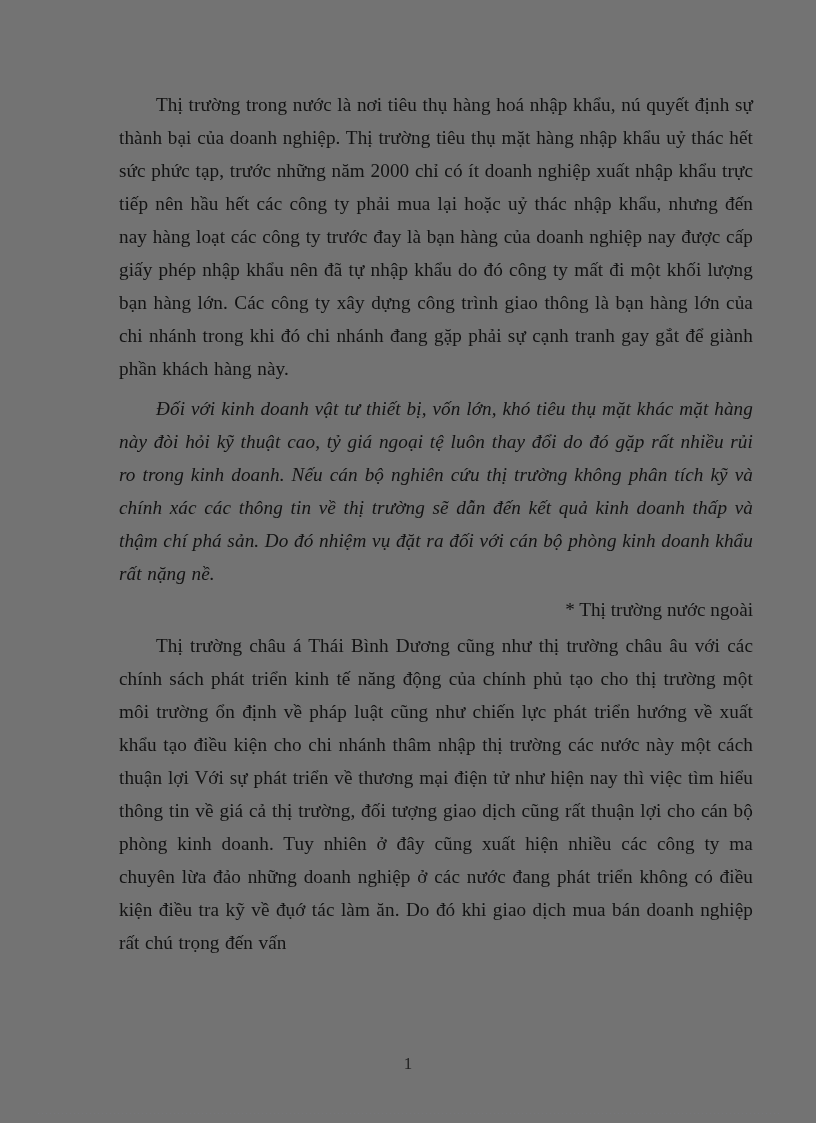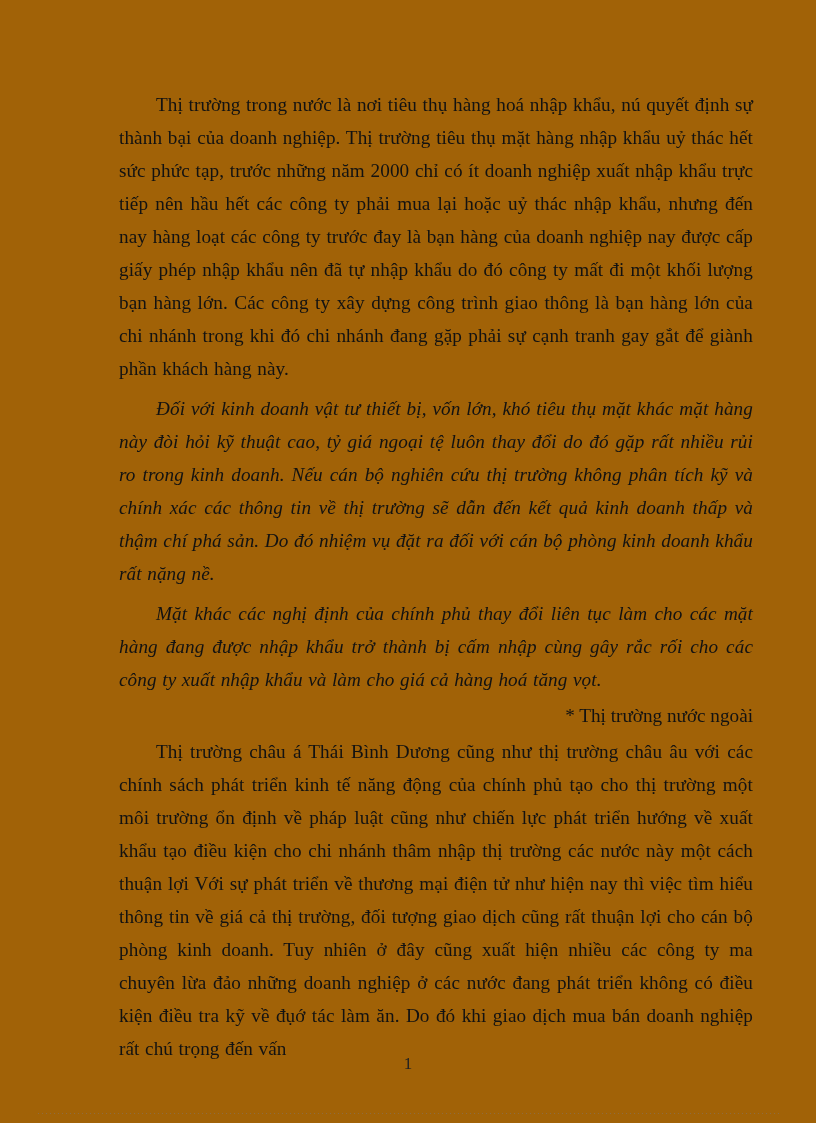--- a/index.html
+++ b/index.html
@@ -10,21 +10,21 @@
   }
   body {
     font-family: "Liberation Serif", "DejaVu Serif", serif;
     color: #000000;
   }
   .page {
     position: relative;
     width: 816px;
     height: 1123px;
     margin: 0 auto;
-    background: #a16207;
+    background: #737373;
     overflow: hidden;
     box-sizing: border-box;
   }
   .content {
     position: absolute;
     left: 119px;
     top: 88px;
     width: 634px;
   }
   p.para {
@@ -79,21 +79,20 @@
 <body>
 
 <div class="page">
 
   <div class="content">
 
     <p class="para">Thị trường trong nước là nơi tiêu thụ hàng hoá nhập khẩu, nú quyết định sự thành bại của doanh nghiệp. Thị trường tiêu thụ mặt hàng nhập khẩu uỷ thác hết sức phức tạp, trước những năm 2000 chỉ có ít doanh nghiệp xuất nhập khẩu trực tiếp nên hầu hết các công ty phải mua lại hoặc uỷ thác nhập khẩu, nhưng đến nay hàng loạt các công ty trước đay là bạn hàng của doanh nghiệp nay được cấp giấy phép nhập khẩu nên đã tự nhập khẩu do đó công ty mất đi một khối lượng bạn hàng lớn. Các công ty xây dựng công trình giao thông là bạn hàng lớn của chi nhánh trong khi đó chi nhánh đang gặp phải sự cạnh tranh gay gắt để giành phần khách hàng này.</p>
 
     <p class="para spaced">Đối với kinh doanh vật tư thiết bị, vốn lớn, khó tiêu thụ mặt khác mặt hàng này đòi hỏi kỹ thuật cao, tỷ giá ngoại tệ luôn thay đổi do đó gặp rất nhiều rủi ro trong kinh doanh. Nếu cán bộ nghiên cứu thị trường không phân tích kỹ và chính xác các thông tin về thị trường sẽ dẫn đến kết quả kinh doanh thấp và thậm chí phá sản. Do đó nhiệm vụ đặt ra đối với cán bộ phòng kinh doanh khẩu rất nặng nề.</p>
 
-    <p class="para spaced">Mặt khác các nghị định của chính phủ thay đổi liên tục làm cho các mặt hàng đang được nhập khẩu trở thành bị cấm nhập cùng gây rắc rối cho các công ty xuất nhập khẩu và làm cho giá cả hàng hoá tăng vọt.</p>
 
     <p class="heading">* Thị trường nước ngoài</p>
 
     <p class="para">Thị trường châu á Thái Bình Dương cũng như thị trường châu âu với các chính sách phát triển kinh tế năng động của chính phủ tạo cho thị trường một môi trường ổn định về pháp luật cũng như chiến lực phát triển hướng về xuất khẩu tạo điều kiện cho chi nhánh thâm nhập thị trường các nước này một cách thuận lợi Với sự phát triển về thương mại điện tử như hiện nay thì việc tìm hiểu thông tin về giá cả thị trường, đối tượng giao dịch cũng rất thuận lợi cho cán bộ phòng kinh doanh. Tuy nhiên ở đây cũng xuất hiện nhiều các công ty ma chuyên lừa đảo những doanh nghiệp ở các nước đang phát triển không có điều kiện điều tra kỹ về đụớ tác làm ăn. Do đó khi giao dịch mua bán doanh nghiệp rất chú trọng đến vấn</p>
 
   </div>
 
   <div class="page-number">1</div>
 
   <div class="scan-artifact"></div>

